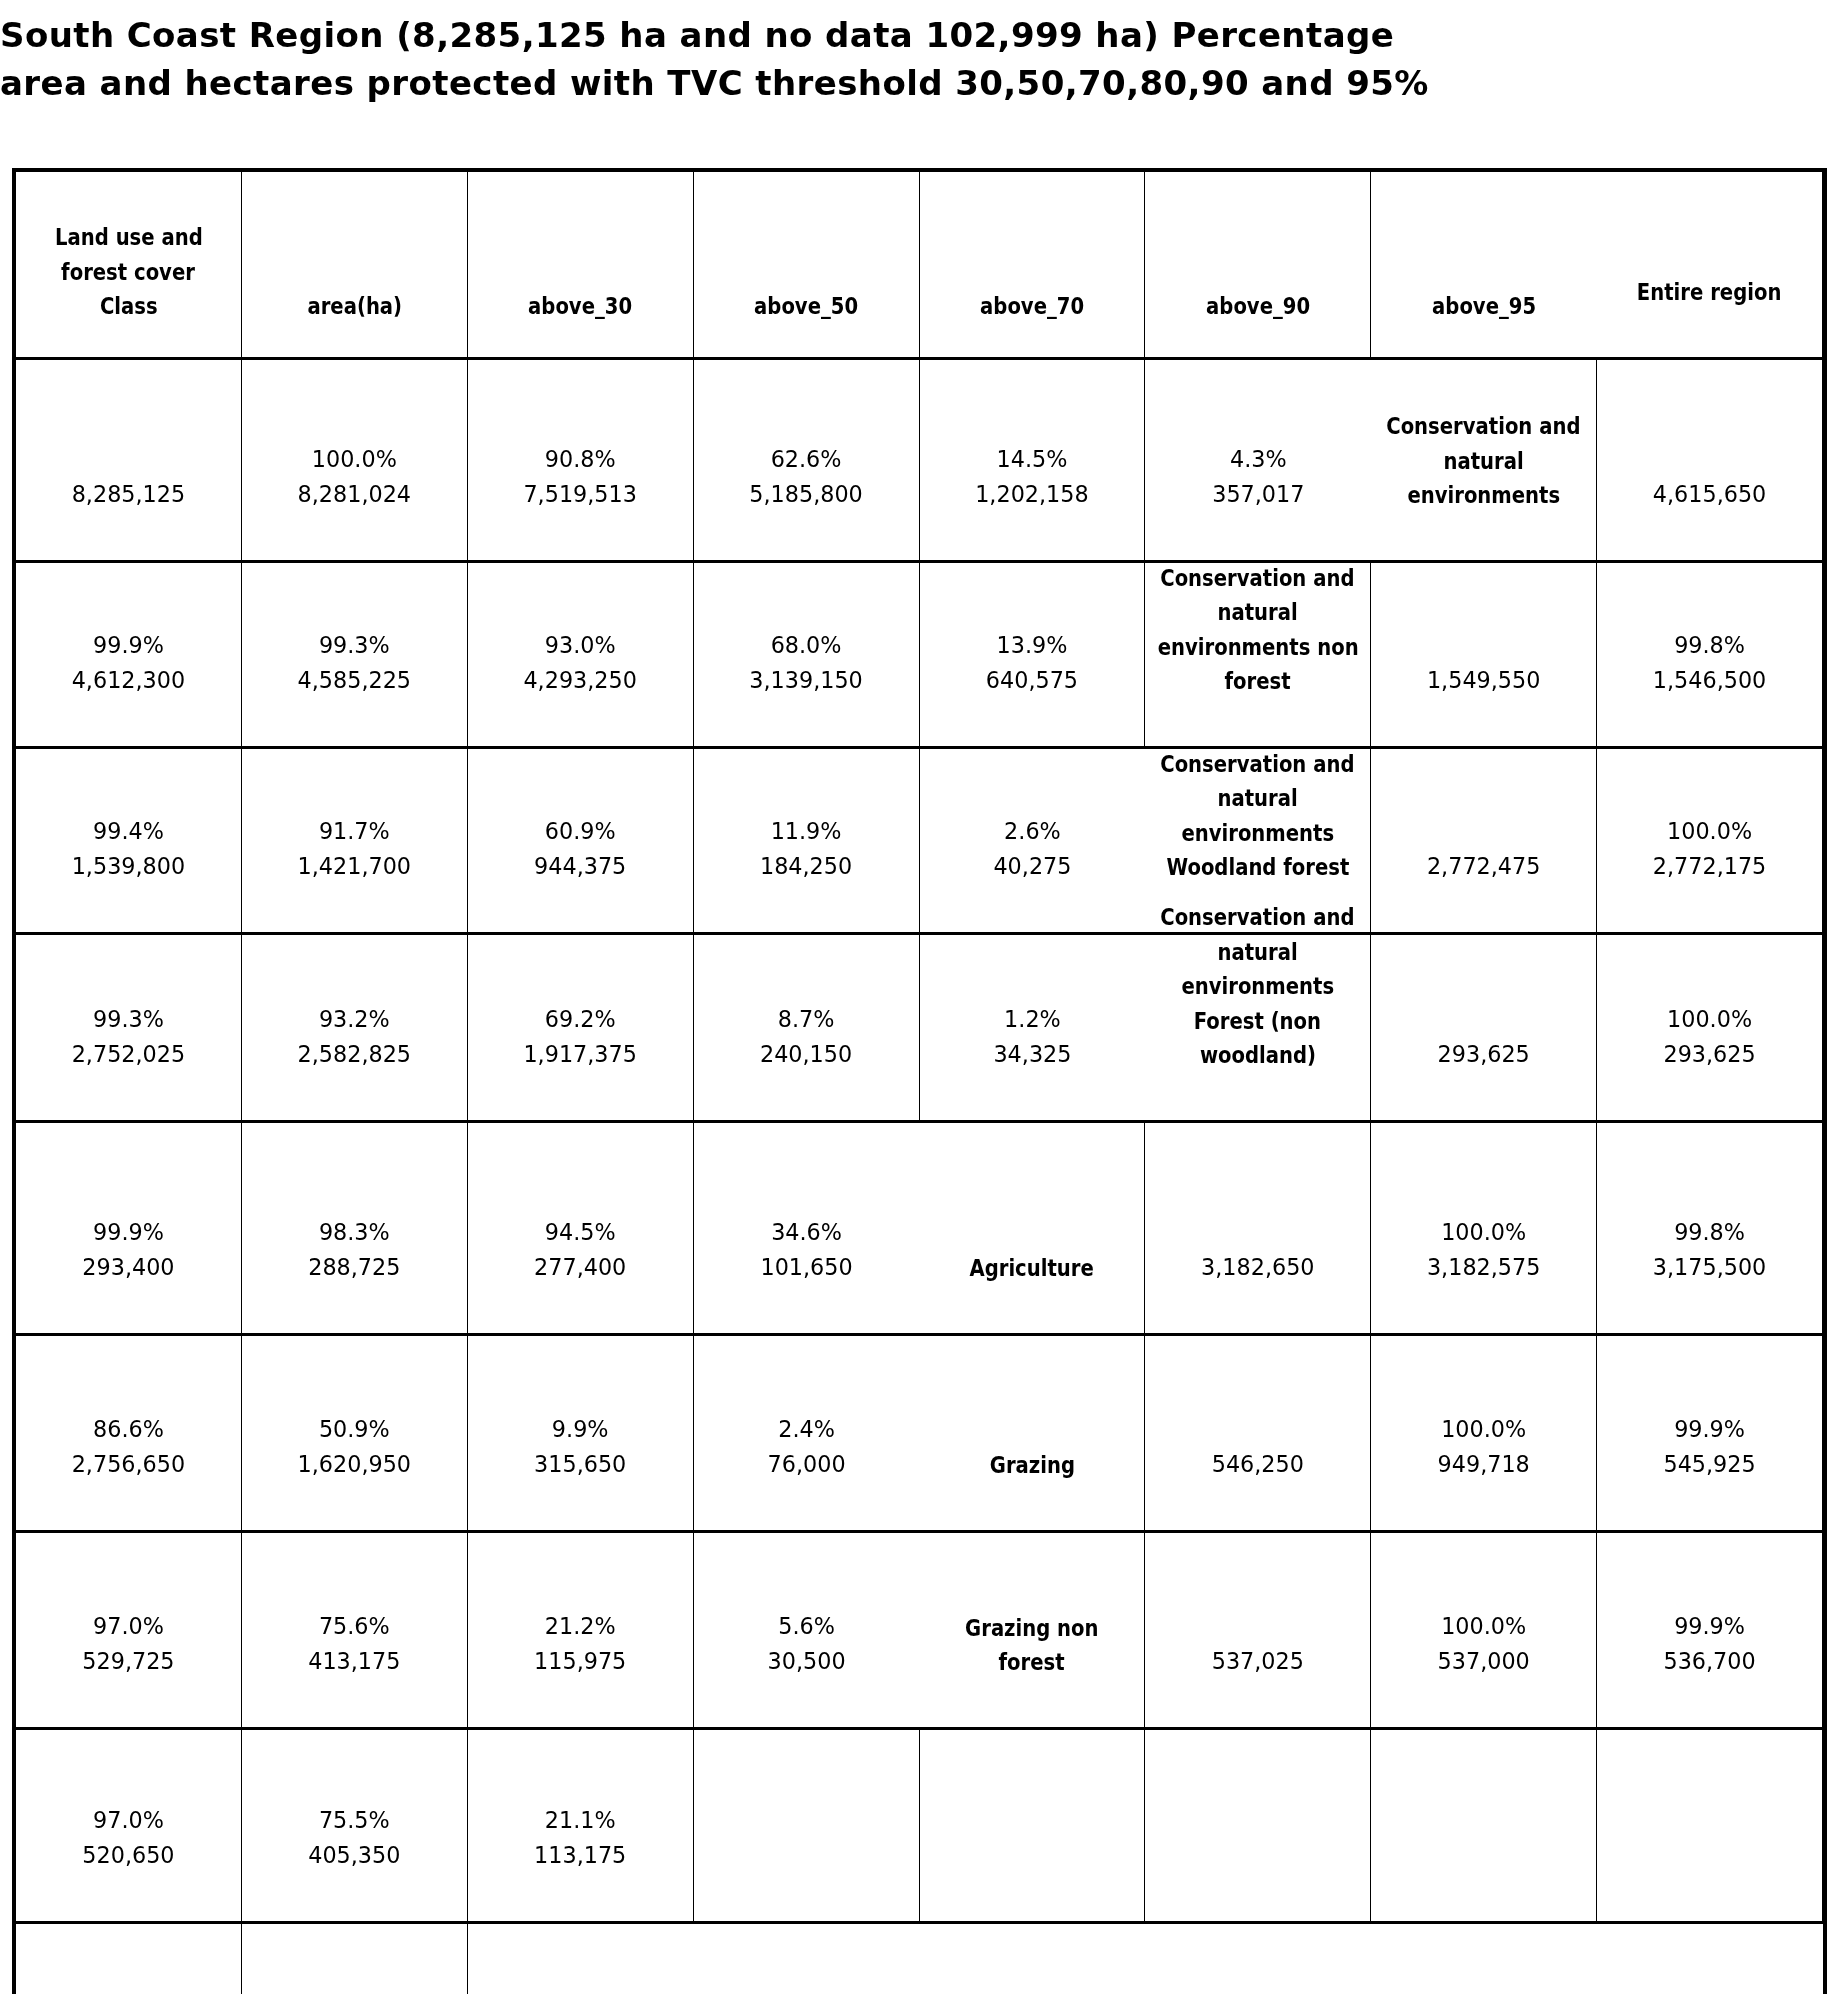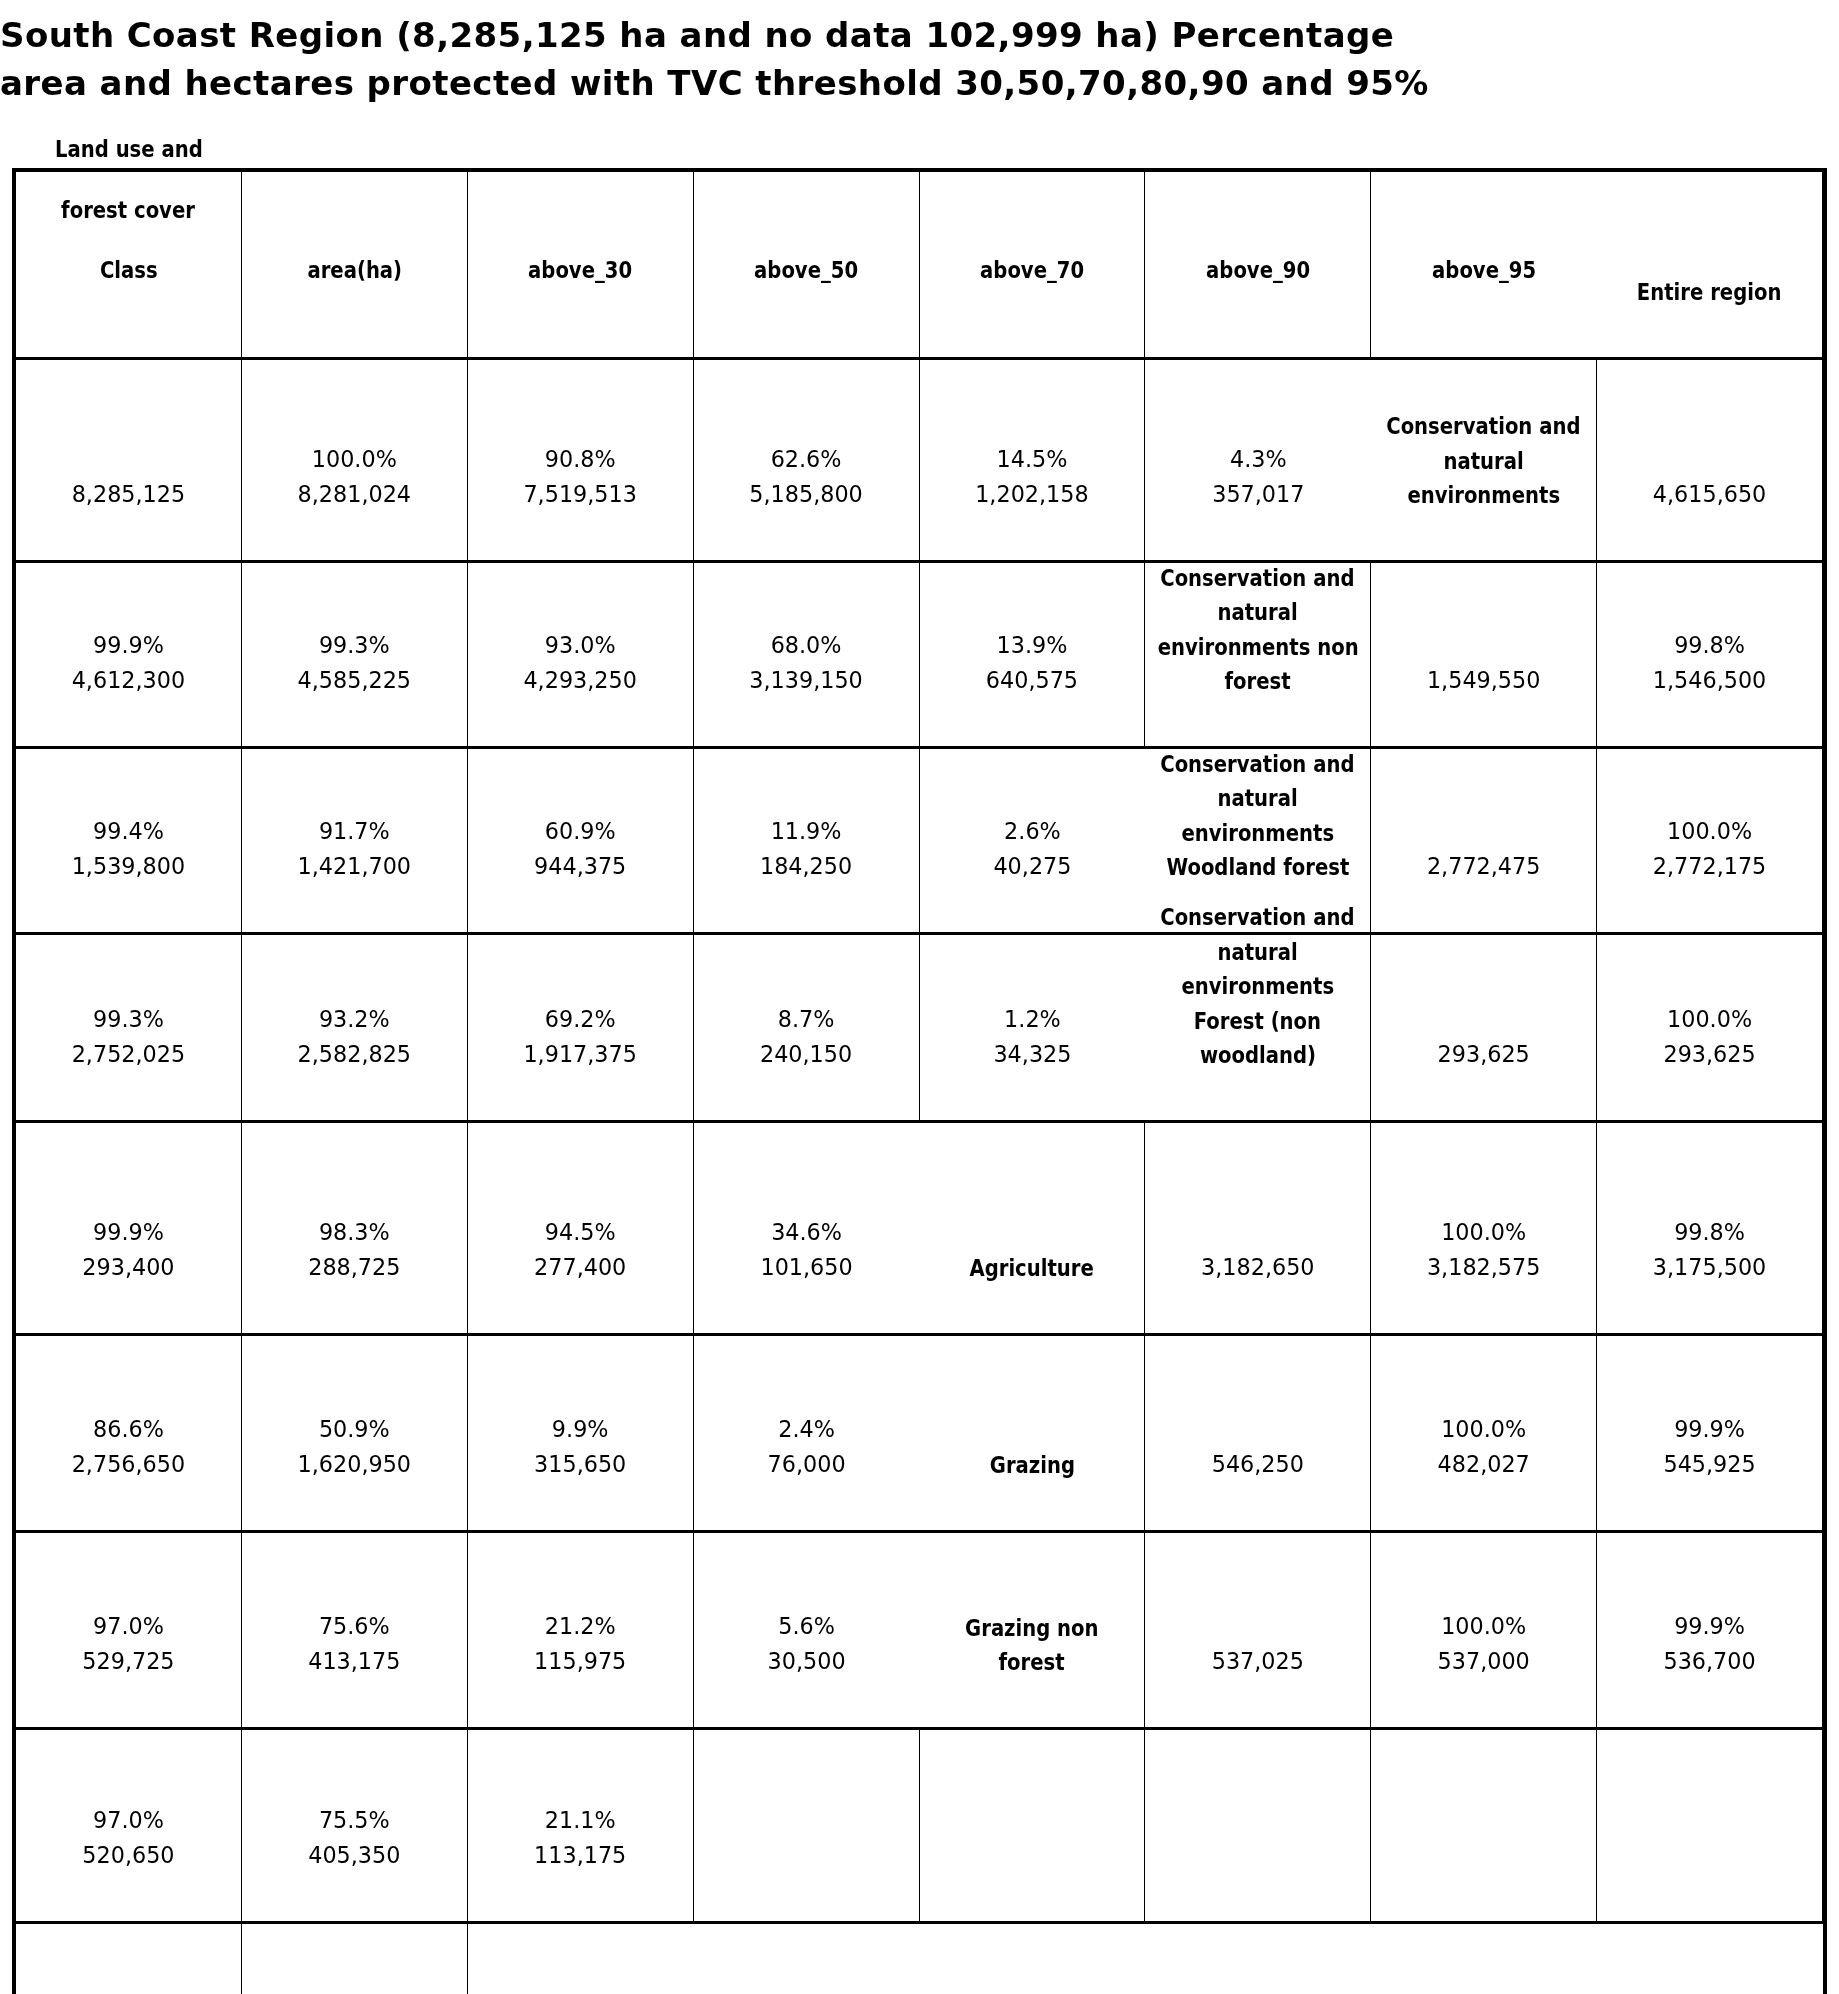--- a/index.html
+++ b/index.html
@@ -12,21 +12,21 @@
 
   
   .tbl{position:absolute;left:12px;right:12px;top:168px;
        display:grid;grid-template-columns:repeat(8,1fr);
        grid-template-rows:188px 203px 186px 186px 188px 213px 197px 197px 194px 197px 182px;
        border:4.4px solid #000;background:#fff;}
   .c{border-right:1.6px solid #000;border-bottom:3.6px solid #000;
      display:flex;flex-direction:column;justify-content:flex-end;align-items:center;
      padding-bottom:47px;overflow:visible;min-width:0;}
   .c.lastcol{border-right:none;}
-  .c.head{padding-bottom:69px;gap:26px;}
+  .c.head{padding-bottom:33px;}
   .ln{line-height:1.6;font-size:22.3px;white-space:nowrap;text-align:center;}
   .lbl .ln{font-weight:bold;transform:scaleX(0.88);transform-origin:50% 50%;line-height:1.55;}
 </style>
 </head>
 <body>
 
 <div class="page">
 
   <div class="title">
     <div>South Coast Region (8,285,125 ha and no data 102,999 ha) Percentage</div>
@@ -238,21 +238,21 @@
         <div class="ln">76,000</div>
       </div>
       <div class="c lbl">
         <div class="ln">Grazing</div>
       </div>
       <div class="c">
         <div class="ln">546,250</div>
       </div>
       <div class="c">
         <div class="ln">100.0%</div>
-        <div class="ln">482,027</div>
+        <div class="ln">949,718</div>
       </div>
       <div class="c">
         <div class="ln">99.9%</div>
         <div class="ln">545,925</div>
       </div>
       <div class="c">
         <div class="ln">97.0%</div>
         <div class="ln">529,725</div>
       </div>
       <div class="c">

